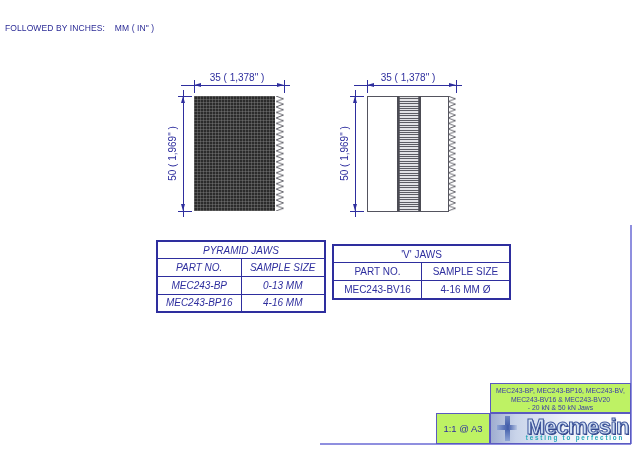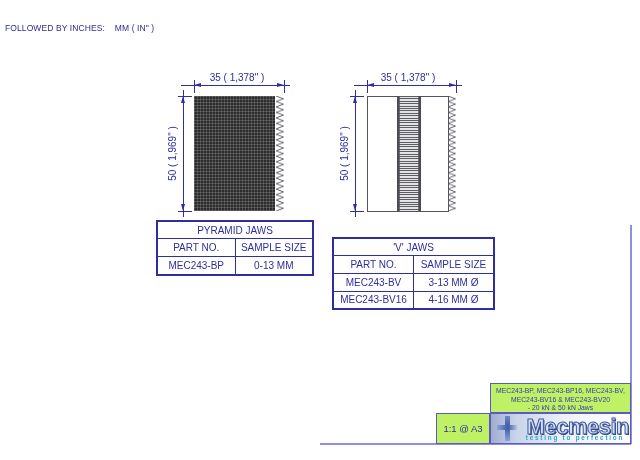--- a/index.html
+++ b/index.html
@@ -33,22 +33,22 @@
   .ar-r{border-top:2.5px solid transparent;border-bottom:2.5px solid transparent;border-left:7px solid #2e2e9e;}
   .ar-u{border-left:2.5px solid transparent;border-right:2.5px solid transparent;border-bottom:7px solid #2e2e9e;}
   .ar-d{border-left:2.5px solid transparent;border-right:2.5px solid transparent;border-top:7px solid #2e2e9e;}
   .dim-label{position:absolute;color:#2e2e9e;font-size:10px;white-space:pre;text-align:center;}
   .rot{transform:rotate(-90deg);}
 
   
   table.spec{position:absolute;border-collapse:collapse;table-layout:fixed;
         color:#2e2e9e;font-size:10px;border:2px solid #2e2e9e;}
   table.spec td{border:1px solid #2e2e9e;text-align:center;padding:0;overflow:hidden;white-space:nowrap;}
-  .t1{left:156px;top:220px;width:158px;}
-  .t2{left:332px;top:237px;width:163px;}
+  .t1{left:156px;top:240px;width:170px;font-style:italic;}
+  .t2{left:332px;top:244px;width:179px;}
   .t1 td.c1{width:79px;} .t2 td.c1{width:78px;}
   tr.caption td{height:16px;} tr.head td{height:17px;} tr.row td{height:16.5px;}
 
   
   .frame-v{position:absolute;left:630px;top:225px;width:1.5px;height:219px;background:#8f8fdf;}
   .frame-h{position:absolute;left:320px;top:443px;width:311px;height:1.5px;background:#8f8fdf;}
 
   
   .tb-box{position:absolute;border:1.5px solid #5a5ac0;box-sizing:border-box;background:#bef264;}
   .tb-desc{left:490px;top:383px;width:141px;height:30px;color:#3a3aa8;font-size:6.8px;
@@ -127,35 +127,35 @@
           <td colspan="2">PYRAMID JAWS</td>
         </tr>
     <tr class="head">
       <td class="c1">PART NO.</td>
       <td>SAMPLE SIZE</td>
     </tr>
     <tr class="row">
       <td class="c1">MEC243-BP</td>
       <td>0-13 MM</td>
     </tr>
+    <tr class="row">
+      <td class="c1">MEC243-BP16</td>
+      <td>4-16 MM</td>
+    </tr>
   </tbody>
     </table>
 
   <table class="spec t2">
     <tbody>
         <tr class="caption">
           <td colspan="2">'V' JAWS</td>
         </tr>
     <tr class="head">
       <td class="c1">PART NO.</td>
       <td>SAMPLE SIZE</td>
-    </tr>
-    <tr class="row">
-      <td class="c1">MEC243-BV</td>
-      <td>3-13 MM Ø</td>
     </tr>
     <tr class="row">
       <td class="c1">MEC243-BV16</td>
       <td>4-16 MM Ø</td>
     </tr>
   </tbody>
     </table>
 
   <div class="frame-v"></div>
   <div class="frame-h"></div>

